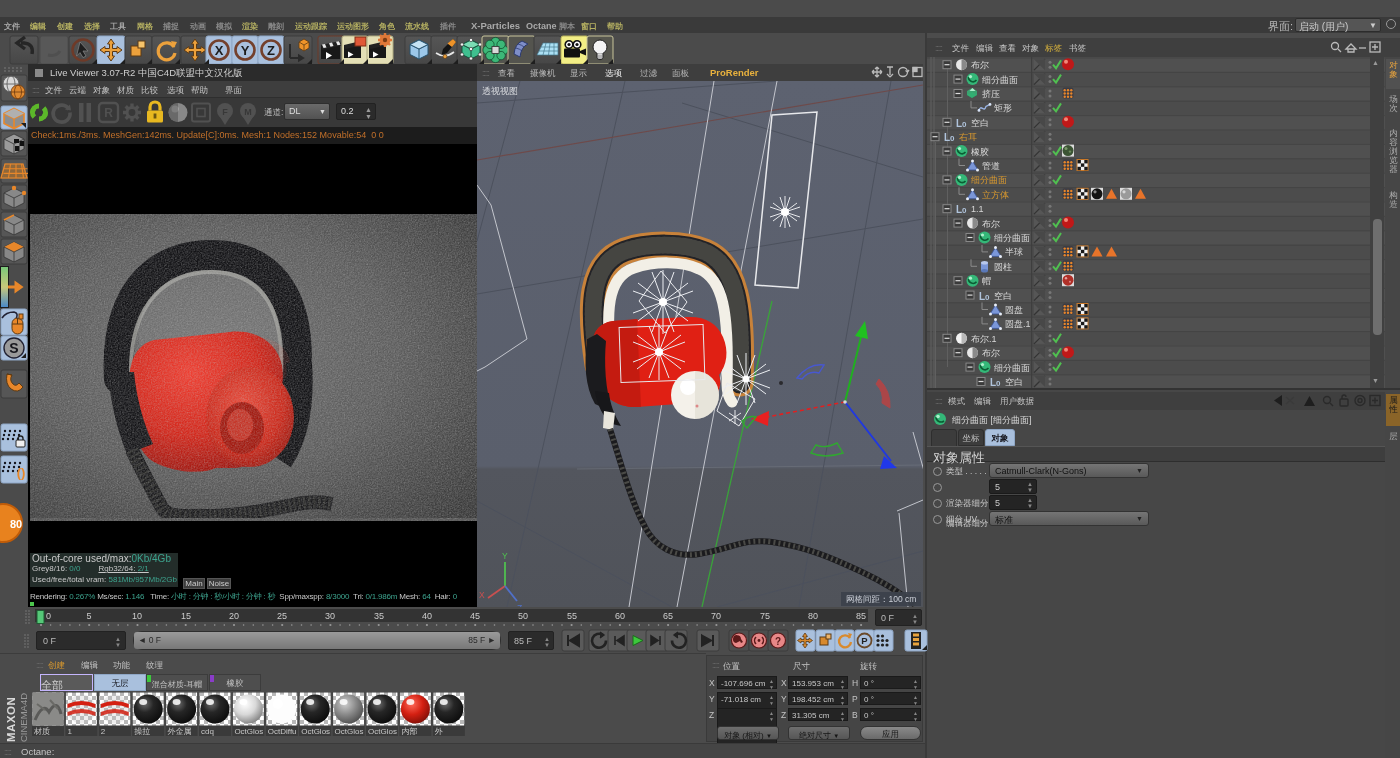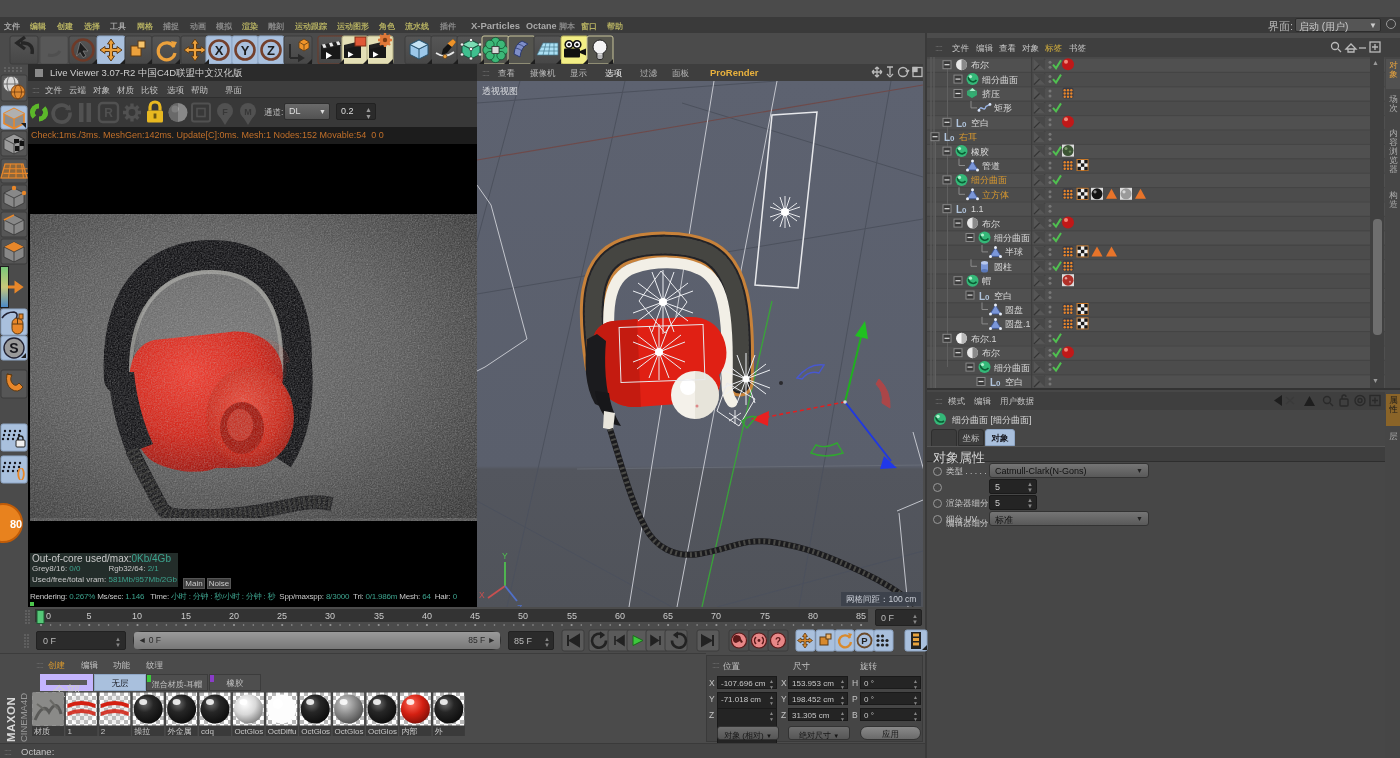--- a/index.html
+++ b/index.html
@@ -485,21 +485,21 @@
 
       <path d="M 78 158 C 80 186 87 216 97 240 L 123 230 C 112 206 106 180 104 158 Z" fill="#17171a"></path>
 
       <path d="M 102 236 C 112 257 124 279 132 294 C 138 303 150 302 165 302 C 200 303 235 297 262 291 C 278 287 292 288 302 290" stroke="#1b1b1d" stroke-width="14" fill="none"></path>
       <path d="M 102 236 C 112 257 124 279 132 294 C 138 303 150 302 165 302 C 200 303 235 297 262 291 C 278 287 292 288 302 290" stroke="#55554e" stroke-width="12" fill="none" stroke-dasharray="2 3" opacity=".35"></path>
       <rect x="0" y="304" width="447" height="3" fill="#555"></rect>
       <rect width="447" height="307" filter="url(#nz)" opacity=".38"></rect>
     </svg>
 
     <div class="ab" style="left:2px;top:409px;width:148px;height:11px;background:#232d2a;font-size:10px;color:#c8c8c8;padding-left:2px;white-space:nowrap;">Out-of-core used/max:<span style="color:#3da38e;">0Kb/4Gb</span></div>
-    <div class="ab" style="left:2px;top:420px;width:148px;height:11px;background:#232d2a;font-size:8px;color:#c8c8c8;padding-left:2px;white-space:nowrap;">Grey8/16: <span style="color:#3da38e;">0/0</span><span style="margin-left:28px;">Rgb32/64: <span style="color:#3da38e;">2/1</span></span></div>
+    <div class="ab" style="left:2px;top:420px;width:148px;height:11px;background:#232d2a;font-size:8px;color:#c8c8c8;padding-left:2px;white-space:nowrap;">Grey8/16: <span style="color:#3da38e;">0/0</span><span style="margin-left:18px;text-decoration:underline;">Rgb32/64: <span style="color:#3da38e;">2/1</span></span></div>
     <div class="ab" style="left:2px;top:431px;width:148px;height:12px;background:#232d2a;font-size:8px;color:#c8c8c8;padding-left:2px;white-space:nowrap;">Used/free/total vram: <span style="color:#3da38e;">581Mb/957Mb/2Gb</span></div>
     <div class="ab" style="left:155px;top:434px;width:22px;height:11px;background:#3c3c3c;border:1px solid #555;font-size:8px;color:#ccc;text-align:center;">Main</div>
     <div class="ab" style="left:179px;top:434px;width:24px;height:11px;background:#3c3c3c;border:1px solid #555;font-size:8px;color:#ccc;text-align:center;">Noise</div>
     <div class="ab tx" style="left:2px;top:447px;font-size:8px;color:#c8c8c8;letter-spacing:-0.2px;">Rendering: <span style="color:#3da38e;">0.267%</span> Ms/sec: <span style="color:#3da38e;">1.146</span>&nbsp;&nbsp; Time: <span style="color:#3da38e;">小时 : 分钟 : 秒/小时 : 分钟 : 秒</span>&nbsp; Spp/maxspp: <span style="color:#3da38e;">8/3000</span>&nbsp; Tri: <span style="color:#3da38e;">0/1.986m</span> Mesh: <span style="color:#3da38e;">64</span>&nbsp; Hair: <span style="color:#3da38e;">0</span></div>
     <div class="ab" style="left:2px;top:458px;width:4px;height:4px;background:#4cc44c;"></div>
   </div>
 </div>
 
 <div class="ab" id="viewport" style="left:477px;top:64px;width:446px;height:543px;background:#3f3f3f;">
 
@@ -1374,21 +1374,21 @@
 <svg width="30" height="90" style="position:absolute;left:2px;top:0;">
           <text transform="translate(13,88) rotate(-90)" font-size="11.5" font-weight="bold" fill="#d8d8d8" letter-spacing="0.5" font-family="Liberation Sans">MAXON</text>
           <text transform="translate(25,88) rotate(-90)" font-size="9.5" fill="#9a9a9a" font-family="Liberation Sans">CINEMA4D</text>
         </svg>
 
 <span class="ab" style="left:36px;top:6px;color:#6a6a6a;letter-spacing:-1px;font-size:8.5px;">:::::</span>
 <span class="ab tx" style="left:48px;top:6px;font-size:8.5px;color:#d8982e;">创建</span>
 <span class="ab tx" style="left:81px;top:6px;font-size:8.5px;color:#c4c4c4;">编辑</span>
 <span class="ab tx" style="left:113px;top:6px;font-size:8.5px;color:#c4c4c4;">功能</span>
 <span class="ab tx" style="left:146px;top:6px;font-size:8.5px;color:#c4c4c4;">纹理</span>
-<div class="ab" style="left:40px;top:20px;width:53px;height:17px;background:#5a5a5a;border:6px solid #c4b5fd;font-size:14px;color:#ccc;text-align:center;padding-top:3px;">全部</div>
+<div class="ab" style="left:40px;top:20px;width:53px;height:17px;background:#5a5a5a;border:1px solid #c4b5fd;font-size:11px;color:#ccc;padding-top:3px;">全部</div>
 <div class="ab" style="left:94px;top:20px;width:52px;height:17px;background:#a9c0dd;border:1px solid #8fa7c6;font-size:8.5px;color:#15151c;text-align:center;padding-top:3px;">无层</div>
 <div class="ab" style="left:146px;top:20px;width:62px;height:17px;background:#4e4e4e;border:1px solid #3c3c3c;font-size:8px;color:#c0c0c0;text-align:center;padding-top:4px;"><span style="position:absolute;left:0;top:0;width:4px;height:7px;background:#3cc83c;"></span>混合材质-耳帽</div>
 <div class="ab" style="left:209px;top:20px;width:52px;height:17px;background:#4e4e4e;border:1px solid #3c3c3c;font-size:8.5px;color:#c0c0c0;text-align:center;padding-top:3px;"><span style="position:absolute;left:0;top:0;width:4px;height:7px;background:#8a3cc8;"></span>橡胶</div>
 <svg width="450" height="46" style="position:absolute;left:32px;top:38px;">
           <defs>
             <pattern id="mchk" width="8" height="8" patternUnits="userSpaceOnUse">
               <rect width="8" height="8" fill="#fff"></rect>
               <rect width="4" height="4" fill="#b8b8b8"></rect>
               <rect x="4" y="4" width="4" height="4" fill="#b8b8b8"></rect>
             </pattern>

